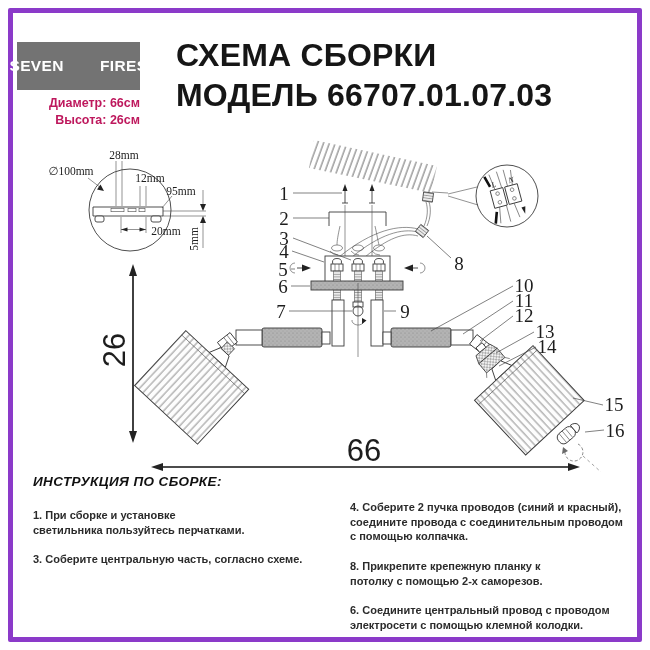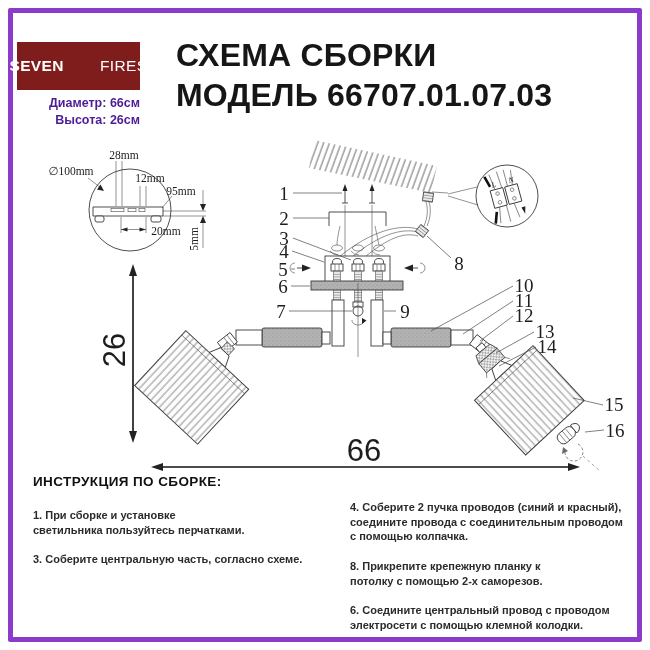--- a/index.html
+++ b/index.html
@@ -4,28 +4,28 @@
 <style>
   html,body{margin:0;padding:0;}
   body{width:650px;height:650px;position:relative;background:#ffffff;
        font-family:"Liberation Sans",sans-serif;overflow:hidden;}
   .frame{position:absolute;left:8px;top:8px;right:8px;bottom:8px;
          border:5px solid #8b3ac9;border-radius:2px;pointer-events:none;}
   .logo{position:absolute;left:17px;top:42px;width:123px;height:48px;background:#0c0c0c;
         color:#fff;display:flex;align-items:center;justify-content:center;
         font-size:15.5px;letter-spacing:.4px;}
   .logo .b{font-weight:800;}
-  .logo .l{font-weight:400;margin-left:36px;}
+  .logo .l{font-weight:700;margin-left:36px;}
   .title{position:absolute;left:176px;top:36px;font-size:32px;font-weight:800;
          color:#161616;line-height:1.24;letter-spacing:.2px;}
   .specs{position:absolute;left:17px;top:95px;width:123px;text-align:right;
-         font-size:12.5px;font-weight:600;color:#4c1d95;line-height:1.32;}
+         font-size:12.5px;font-weight:600;color:#be185d;line-height:1.32;}
   .diagram{position:absolute;left:0;top:0;}
   .instr-h{position:absolute;left:33px;top:474px;font-size:13.5px;font-weight:800;
-           letter-spacing:.4px;color:#111;}
+           letter-spacing:.4px;color:#111;font-style:italic;}
   .col{position:absolute;font-size:11px;font-weight:600;color:#2b2b2b;line-height:1.33;}
   .col-l{left:33px;top:508px;width:285px;}
   .col-r{left:330px;top:500px;width:307px;margin-left:20px;}
   .instr-item{white-space:pre-line;margin-bottom:15px;}
   
   .ln{fill:none;stroke:#3b3b3b;stroke-width:0.9;}
   .thin{fill:none;stroke:#4a4a4a;stroke-width:0.6;}
   .lead{fill:none;stroke:#4a4a4a;stroke-width:0.7;}
   .wh{fill:#ffffff;stroke:#3b3b3b;stroke-width:0.9;}
   .blk{fill:#222;stroke:none;}
@@ -33,21 +33,21 @@
   .dimlabel{font:11.5px "Liberation Serif",serif;fill:#1d1d1d;}
   .biglabel{font:31px "Liberation Sans",sans-serif;fill:#1d1d1d;}
   .termlabel{font:italic 8px "Liberation Serif",serif;fill:#1d1d1d;}
   text.mid{text-anchor:middle;dominant-baseline:central;}
 </style>
 </head>
 <body>
 
 <div class="frame" style="border-color: rgb(139, 58, 201);"></div>
 
-<div class="logo" style="background: #7f1d1d;">
+<div class="logo" style="background: #737373;">
   <span class="b">SEVEN</span>
     <span class="l">FIRES</span>
 </div>
 
 <div class="title">
   <div>СХЕМА СБОРКИ</div>
   <div>МОДЕЛЬ 66707.01.07.03</div>
 </div>
 
 <div class="specs">

